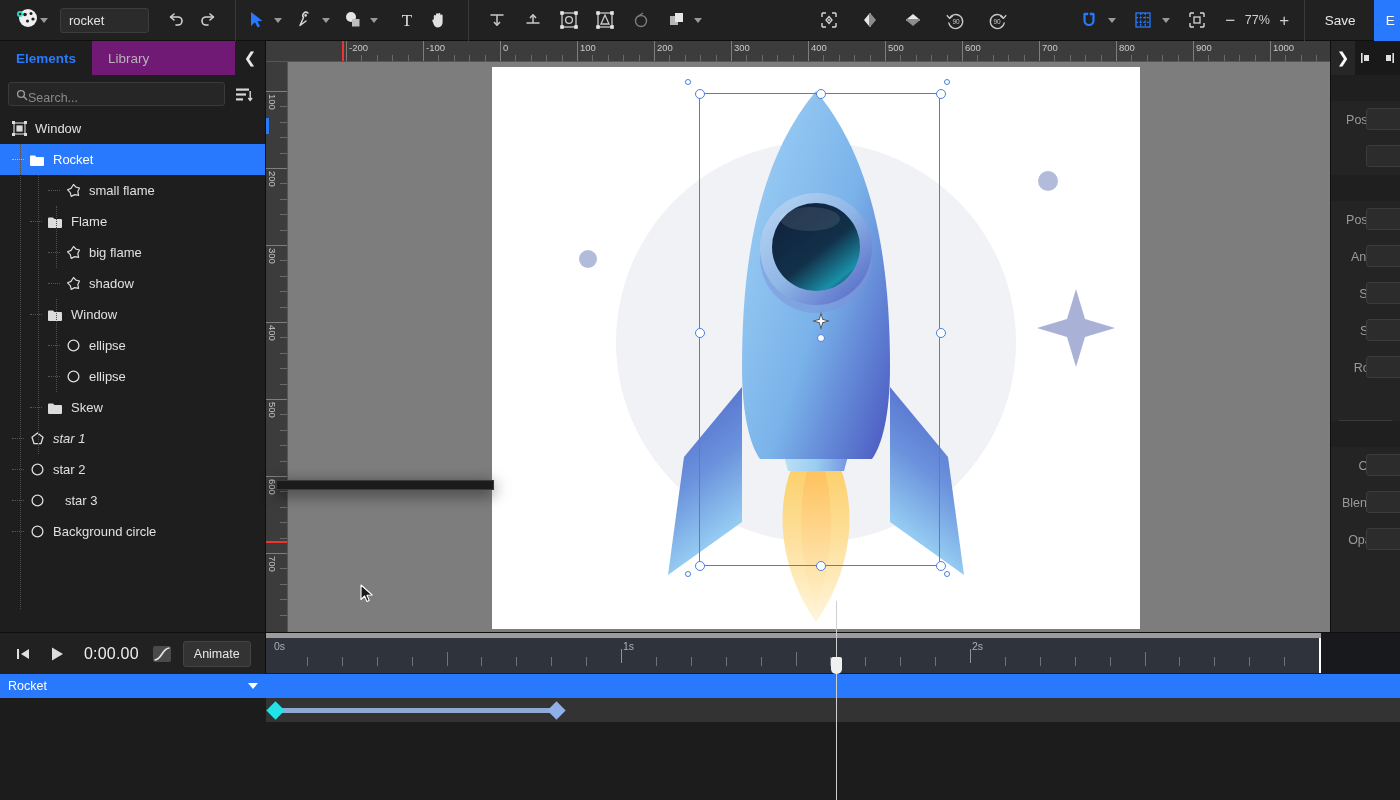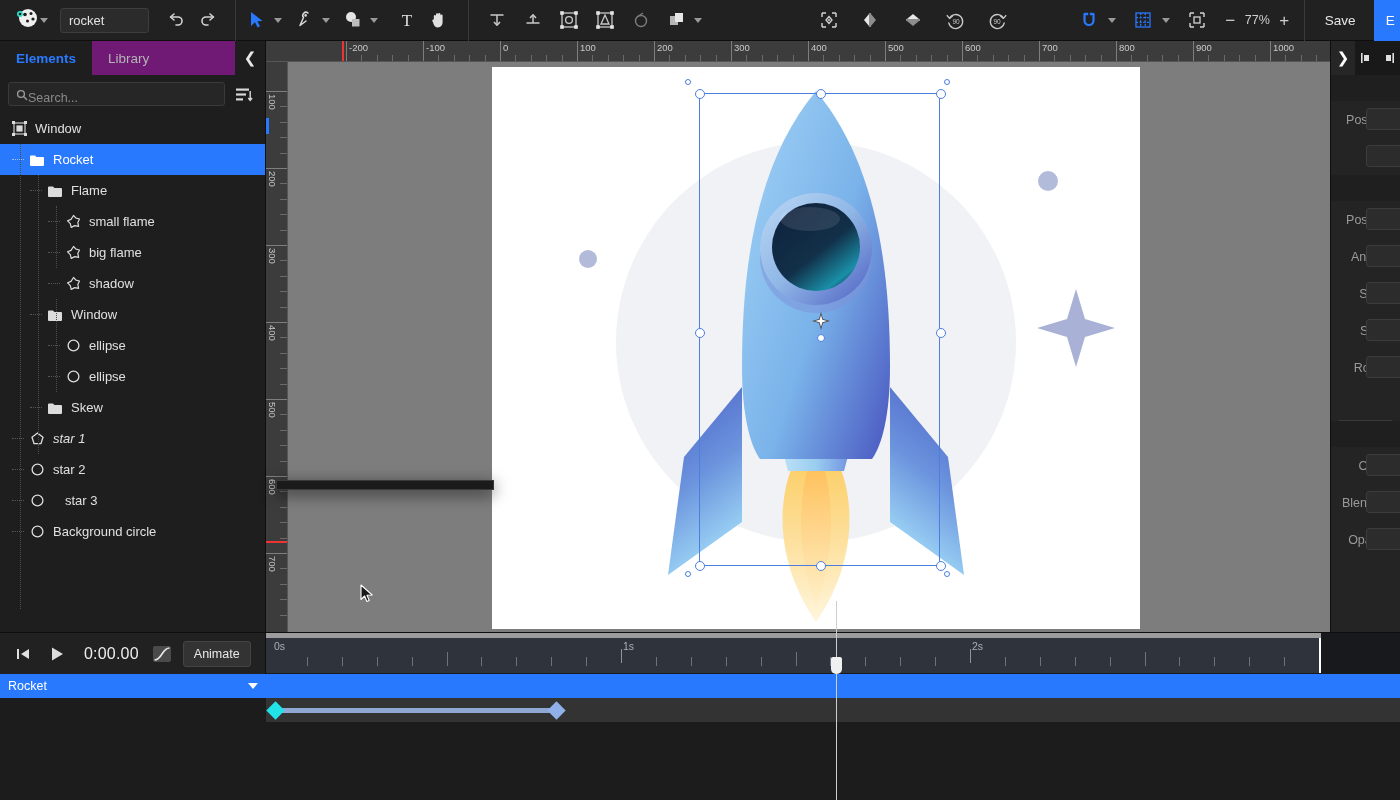--- a/index.html
+++ b/index.html
@@ -458,36 +458,36 @@
         <div class="tree-row selected">
           <span style="position: absolute; left: 12px; top: 15px; width: 12px; border-top: 1px dotted rgb(156, 195, 255);"></span>
           <span class="tree-ico" style="margin-left: 26px;">
             <svg width="16" height="14" viewBox="0 0 16 14">
               <path d="M1 3.5 a1 1 0 0 1 1 -1 h4 l1.4 1.6 H14 a1 1 0 0 1 1 1 V12 a1 1 0 0 1 -1 1 H2 a1 1 0 0 1 -1 -1 Z" fill="#ffffff"></path>
             </svg>
           </span>
           <span class="tree-lbl" style="margin-left: 5px;">Rocket</span>
         </div>
         <div class="tree-row">
+          <span style="position: absolute; left: 48px; top: 15px; width: 12px; border-top: 1px dotted rgb(85, 85, 85);"></span>
+          <span class="tree-ico" style="margin-left: 62px;">
+            <svg width="15" height="15" viewBox="0 0 15 15" fill="none" stroke="#dcdcdc" stroke-width="1.2" stroke-linejoin="round">
+              <path d="M7.5 1.5 L10 4.2 L13.5 5 L11.8 8.4 L12.6 12.4 L8.8 11.6 L5.2 13.4 L4.3 9.6 L1.6 6.8 L5 5.4 Z"></path>
+            </svg>
+          </span>
+          <span class="tree-lbl" style="margin-left: 5px;">small flame</span>
+        </div>
+        <div class="tree-row">
           <span style="position: absolute; left: 30px; top: 15px; width: 12px; border-top: 1px dotted rgb(85, 85, 85);"></span>
           <span class="tree-ico" style="margin-left: 44px;">
             <svg width="16" height="14" viewBox="0 0 16 14">
               <path d="M1 3.5 a1 1 0 0 1 1 -1 h4 l1.4 1.6 H14 a1 1 0 0 1 1 1 V12 a1 1 0 0 1 -1 1 H2 a1 1 0 0 1 -1 -1 Z" fill="#dcdcdc"></path>
             </svg>
           </span>
           <span class="tree-lbl" style="margin-left: 5px;">Flame</span>
-        </div>
-        <div class="tree-row">
-          <span style="position: absolute; left: 48px; top: 15px; width: 12px; border-top: 1px dotted rgb(85, 85, 85);"></span>
-          <span class="tree-ico" style="margin-left: 62px;">
-            <svg width="15" height="15" viewBox="0 0 15 15" fill="none" stroke="#dcdcdc" stroke-width="1.2" stroke-linejoin="round">
-              <path d="M7.5 1.5 L10 4.2 L13.5 5 L11.8 8.4 L12.6 12.4 L8.8 11.6 L5.2 13.4 L4.3 9.6 L1.6 6.8 L5 5.4 Z"></path>
-            </svg>
-          </span>
-          <span class="tree-lbl" style="margin-left: 5px;">small flame</span>
         </div>
         <div class="tree-row">
           <span style="position: absolute; left: 48px; top: 15px; width: 12px; border-top: 1px dotted rgb(85, 85, 85);"></span>
           <span class="tree-ico" style="margin-left: 62px;">
             <svg width="15" height="15" viewBox="0 0 15 15" fill="none" stroke="#dcdcdc" stroke-width="1.2" stroke-linejoin="round">
               <path d="M7.5 1.5 L10 4.2 L13.5 5 L11.8 8.4 L12.6 12.4 L8.8 11.6 L5.2 13.4 L4.3 9.6 L1.6 6.8 L5 5.4 Z"></path>
             </svg>
           </span>
           <span class="tree-lbl" style="margin-left: 5px;">big flame</span>
         </div>

